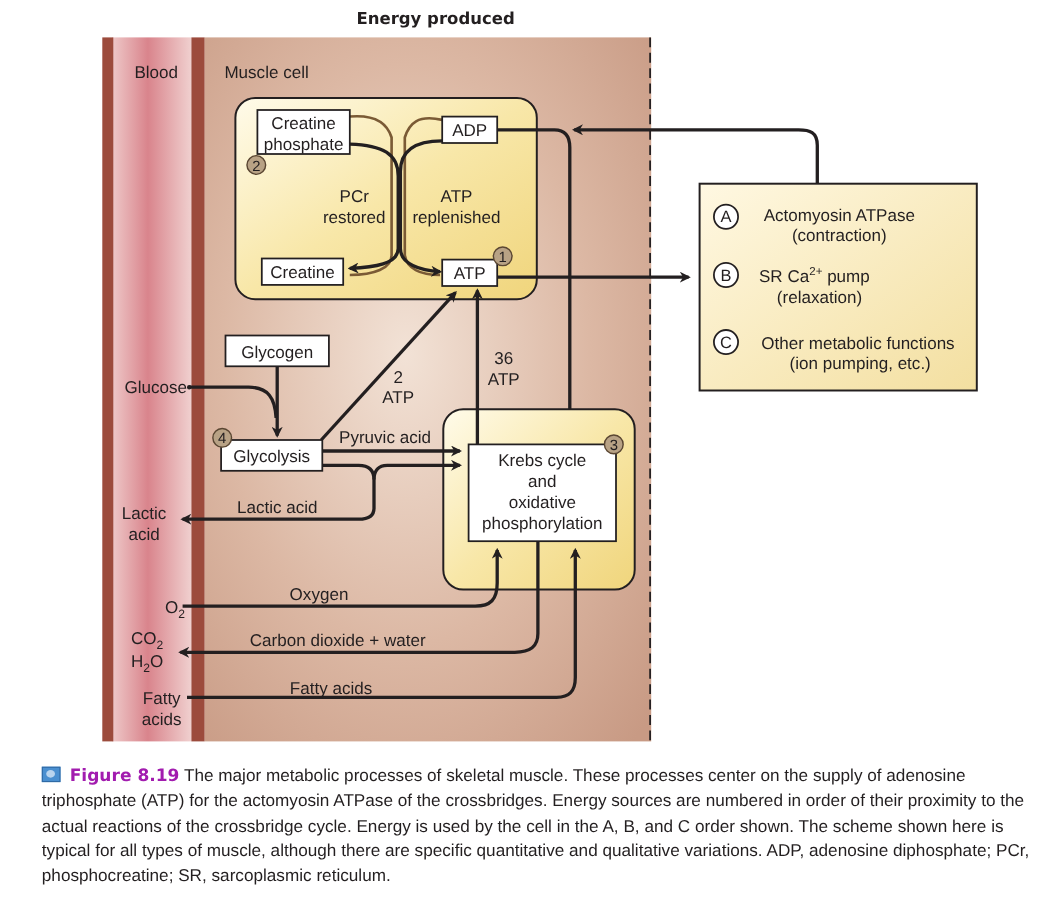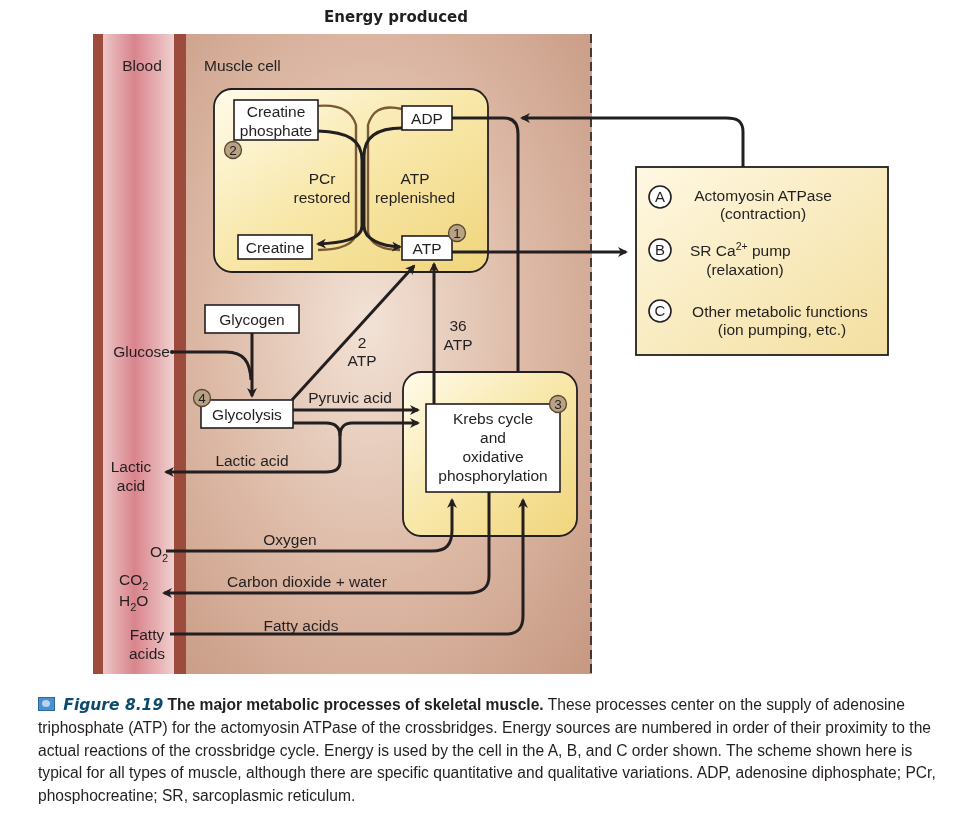--- a/index.html
+++ b/index.html
@@ -13,22 +13,22 @@
     .flow-brown { fill: none; stroke: #7a5a35; stroke-width: 2.4; }
     .num-circle { fill: #b8a285; stroke: #5a4632; stroke-width: 1.3; }
     .num-text { font-family: "Liberation Sans", sans-serif; font-size: 13.5px; fill: #231f20; text-anchor: middle; }
     .letter-circle { fill: #ffffff; stroke: #231f20; stroke-width: 1.6; }
     .letter-text { font-family: "Liberation Sans", sans-serif; font-size: 15px; fill: #231f20; text-anchor: middle; }
     #caption { position: absolute; left: 38px; top: 694px; width: 900px;
                font-family: "Liberation Sans", sans-serif; font-size: 15.6px; line-height: 22.8px; color: #231f20; }
     #caption .fig-icon { display: inline-block; width: 15px; height: 12px; background: #4a8fd0;
                border: 1px solid #2f6aa5; margin-right: 4px; vertical-align: -1px; position: relative; }
     #caption .fig-icon::after { content: ""; position: absolute; left: 3px; top: 2px; width: 8px; height: 7px; border-radius: 50%; background: #b9d4ee; }
-    #caption .fig-num { color: #0c4a6e; font-weight: bold; font-family: "DejaVu Sans", sans-serif; font-size: 15.5px; font-style: italic; }
-    #caption .fig-title { font-weight: bold; }
+    #caption .fig-num { color: #a21caf; font-weight: bold; font-family: "DejaVu Sans", sans-serif; font-size: 15.5px; }
+    #caption .fig-title { font-weight: normal; }
   </style>
 </head>
 <body>
 
 <svg id="diagram" width="965" height="690" viewBox="0 0 965 690" xmlns="http://www.w3.org/2000/svg">
   <defs>
     <linearGradient id="bloodGrad" x1="0" x2="1" y1="0" y2="0">
       <stop offset="0" stop-color="#eec8c8"></stop>
       <stop offset="0.45" stop-color="#d9848c"></stop>
       <stop offset="1" stop-color="#f0d0cf"></stop>

